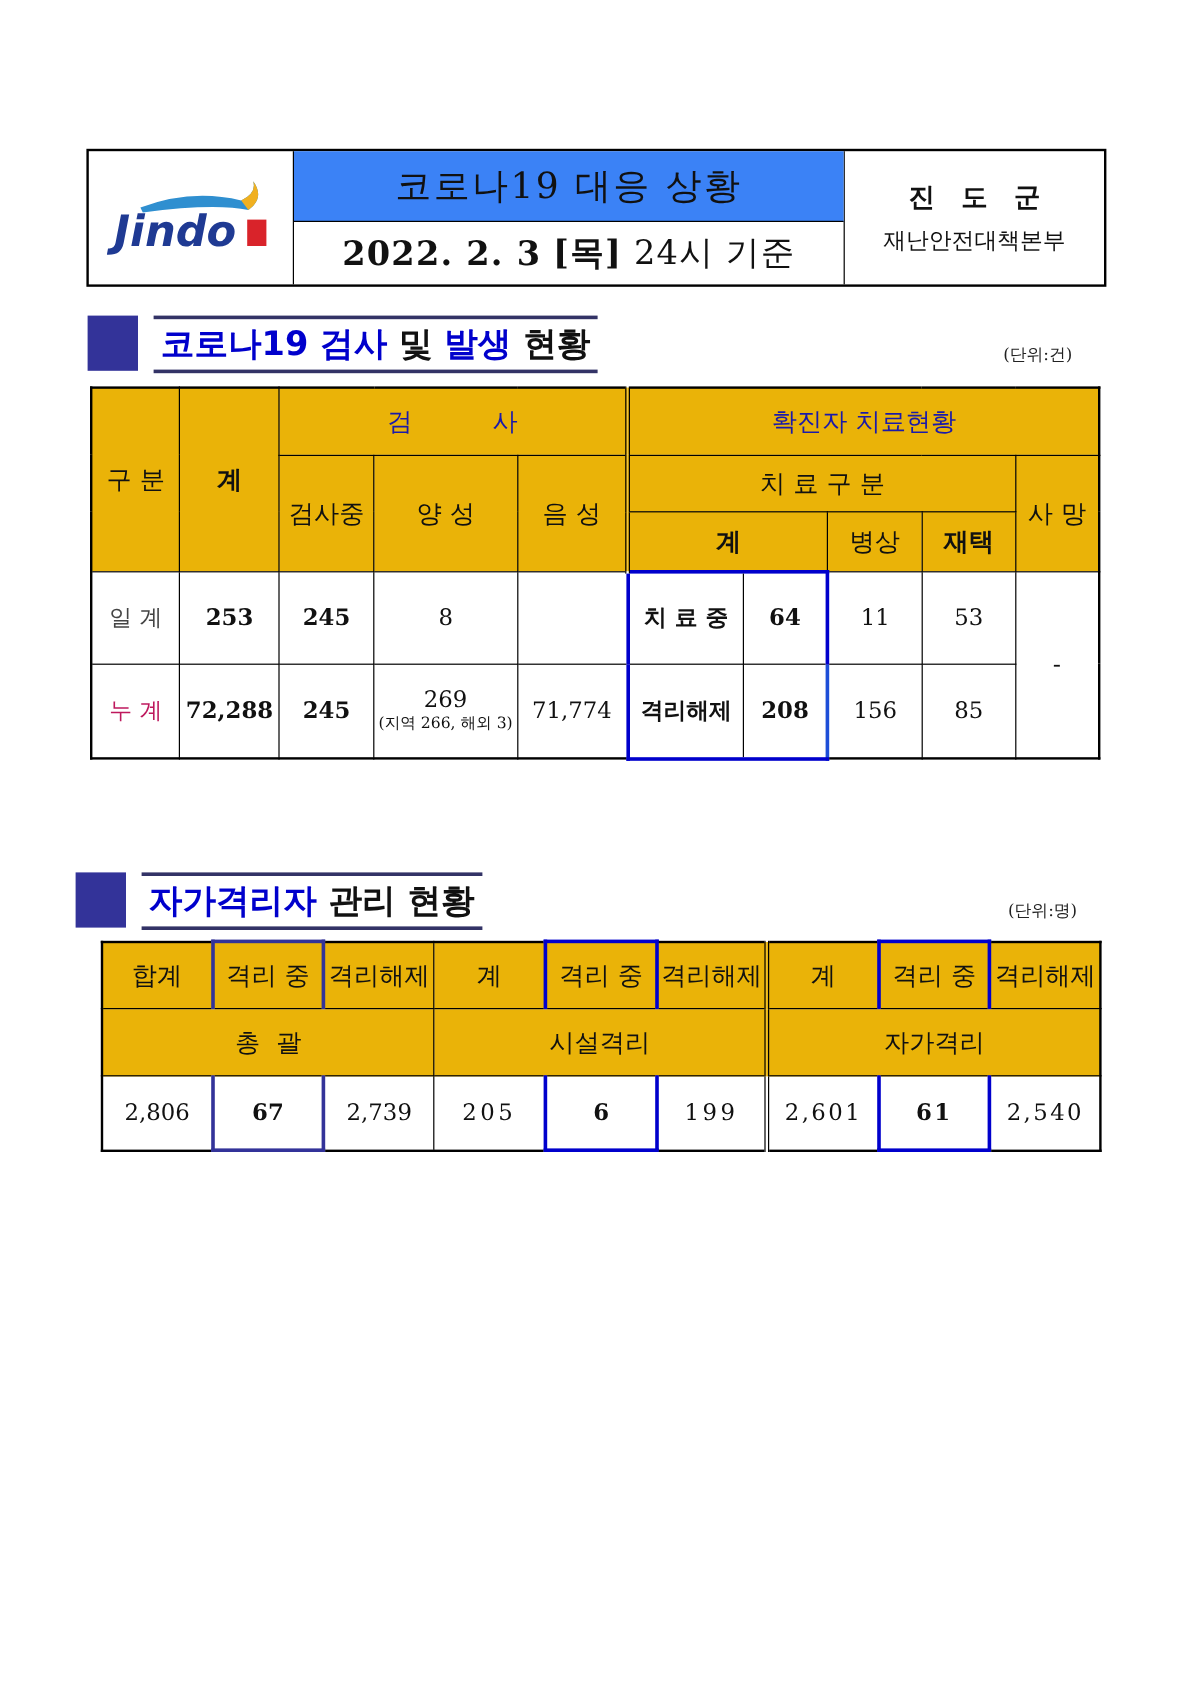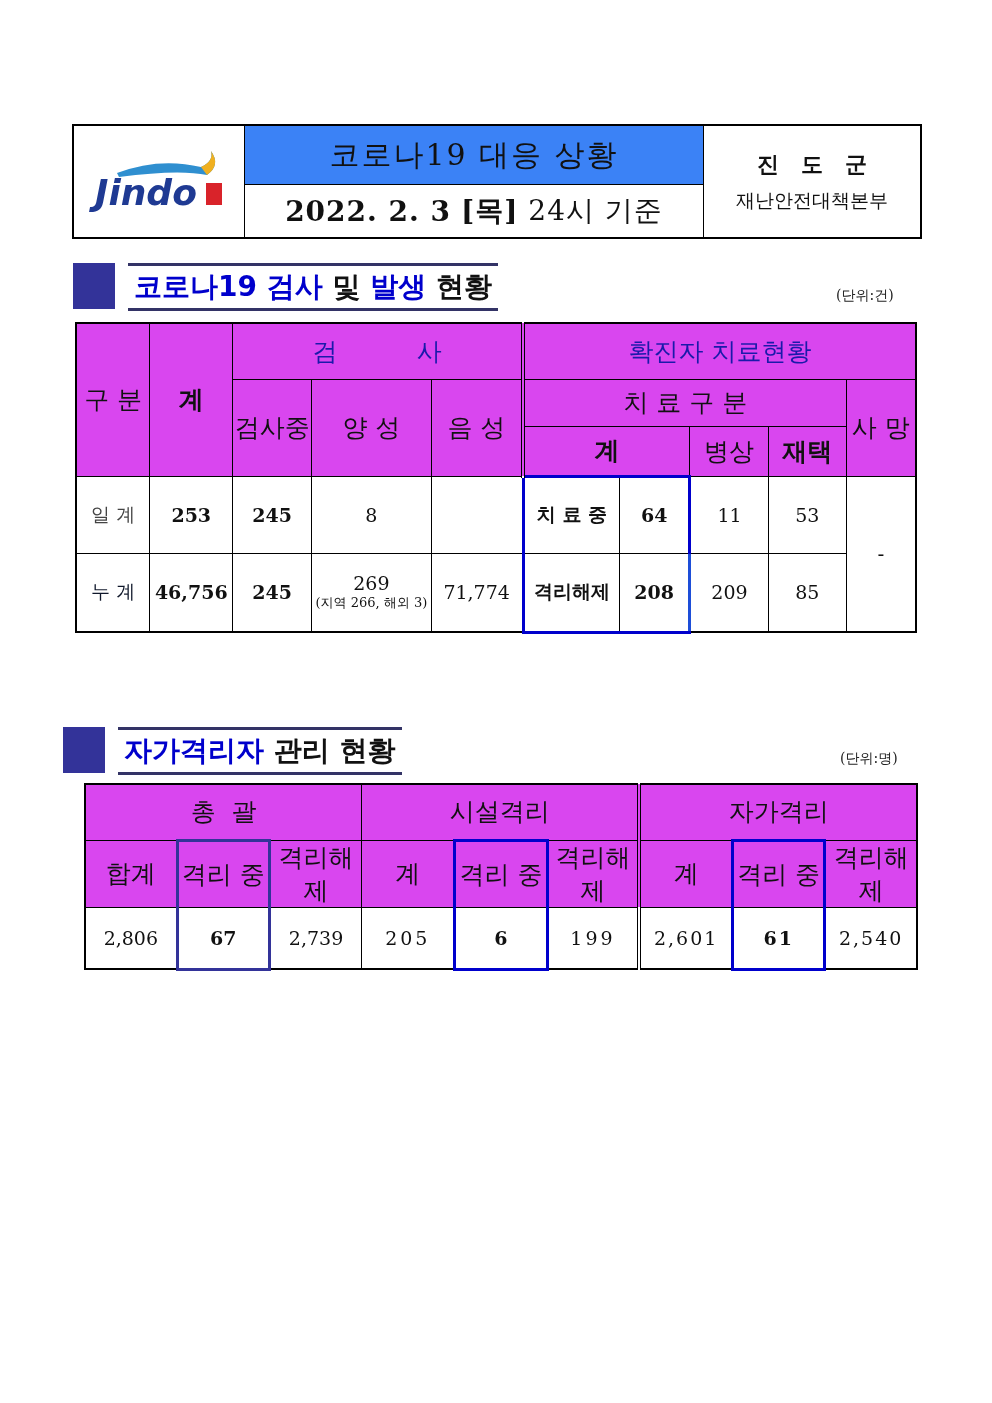--- a/index.html
+++ b/index.html
@@ -17,21 +17,21 @@
   #org-dept { font-size:19px; margin-top:8px; }
   
   .sec-head { position:absolute; height:50px; }
   .sec-block { position:absolute; left:0; top:0; width:42px; height:46px; background:#333399; }
   .sec-title { position:absolute; left:55px; top:0; height:42px; border-top:3px solid #333366; border-bottom:3px solid #333366; display:flex; align-items:center; font-size:28px; font-weight:bold; padding:0 6px; white-space:nowrap; }
   .blue { color:#0000cc; }
   .unit { position:absolute; font-size:14px; color:#222; }
   
   table { border-collapse:collapse; position:absolute; }
   td { border:1px solid #000; text-align:center; vertical-align:middle; padding:0; }
-  .hd { background:#d946ef; font-size:25px; }
+  .hd { background:#eab308; font-size:21px; }
   .hd-blue { color:#1a1aaa; }
   .bold { font-weight:bold; }
   .num { font-size:19px; }
   #t1 { left:75px; top:322px; width:842px; border:2px solid #000; }
   #t2 { left:84px; top:783px; width:834px; border:2px solid #000; }
   .dbl-left { border-left:4px double #000 !important; }
   .sub { font-size:13px; display:block; }
 </style>
 </head>
 <body>
@@ -103,31 +103,31 @@
     <td class="num bold serif">245</td>
     <td class="num serif">8</td>
     <td class="num serif"></td>
     <td class="num bold" style="border-left:3px solid #0000cc; border-top:3px solid #0000cc;">치 료 중</td>
     <td class="num bold serif" style="border-right:3px solid #0000cc; border-top:3px solid #0000cc;">64</td>
     <td class="num serif">11</td>
     <td class="num serif">53</td>
     <td class="num" rowspan="2">-</td>
   </tr>
   <tr style="height:79px">
-    <td class="num" style="color:#0f172a">누 계</td>
-    <td class="num bold serif">46,756</td>
+    <td class="num" style="color:#be185d">누 계</td>
+    <td class="num bold serif">72,288</td>
     <td class="num bold serif">245</td>
     <td class="num serif">
       <span>269</span>
       <span class="sub">(지역 266, 해외 3)</span>
     </td>
     <td class="num serif">71,774</td>
     <td class="num bold" style="border-left:3px solid #0000cc; border-bottom:3px solid #0000cc;">격리해제</td>
     <td class="num bold serif" style="border-right:3px solid #1d4ed8; border-bottom:3px solid #0000cc;">208</td>
-    <td class="num serif">209</td>
+    <td class="num serif">156</td>
     <td class="num serif">85</td>
   </tr>
 </tbody>
   </table>
 
 <div class="sec-head" style="left:63px; top:727px; width:370px;">
   <div class="sec-block"></div>
   <div class="sec-title">
     <span class="blue">자가격리자</span>&nbsp;<span>관리 현황</span>
   </div>
@@ -141,34 +141,34 @@
       <col style="width:92px">
       <col style="width:93px">
       <col style="width:92px">
       <col style="width:92px">
       <col style="width:93px">
       <col style="width:92px">
       <col style="width:92px">
   </colgroup>
   <tbody>
       <tr style="height:56px">
-    <td class="hd serif" colspan="3" style="white-space:pre">총  괄</td>
-    <td class="hd serif" colspan="3">시설격리</td>
-    <td class="hd serif dbl-left" colspan="3">자가격리</td>
-  </tr>
-  <tr style="height:56px">
     <td class="hd serif">합계</td>
     <td class="hd serif" style="border-left:3px solid #333399; border-right:3px solid #333399; border-top:3px solid #333399;">격리 중</td>
     <td class="hd serif">격리해제</td>
     <td class="hd serif">계</td>
     <td class="hd serif" style="border-left:3px solid #0000cc; border-right:3px solid #0000cc; border-top:3px solid #0000cc;">격리 중</td>
     <td class="hd serif">격리해제</td>
     <td class="hd serif dbl-left">계</td>
     <td class="hd serif" style="border-left:3px solid #0000cc; border-right:3px solid #0000cc; border-top:3px solid #0000cc;">격리 중</td>
     <td class="hd serif">격리해제</td>
+  </tr>
+  <tr style="height:56px">
+    <td class="hd serif" colspan="3" style="white-space:pre">총  괄</td>
+    <td class="hd serif" colspan="3">시설격리</td>
+    <td class="hd serif dbl-left" colspan="3">자가격리</td>
   </tr>
   <tr style="height:62px">
     <td class="num serif">2,806</td>
     <td class="num serif bold" style="border-left:3px solid #333399; border-right:3px solid #333399; border-bottom:3px solid #333399;">67</td>
     <td class="num serif">2,739</td>
     <td class="num serif" style="letter-spacing:3px">205</td>
     <td class="num serif bold" style="border-left:3px solid #0000cc; border-right:3px solid #0000cc; border-bottom:3px solid #0000cc;">6</td>
     <td class="num serif" style="letter-spacing:3px">199</td>
     <td class="num serif dbl-left" style="letter-spacing:2px">2,601</td>
     <td class="num serif bold" style="border-left:3px solid #0000cc; border-right:3px solid #0000cc; border-bottom:3px solid #0000cc; letter-spacing:2px">61</td>

